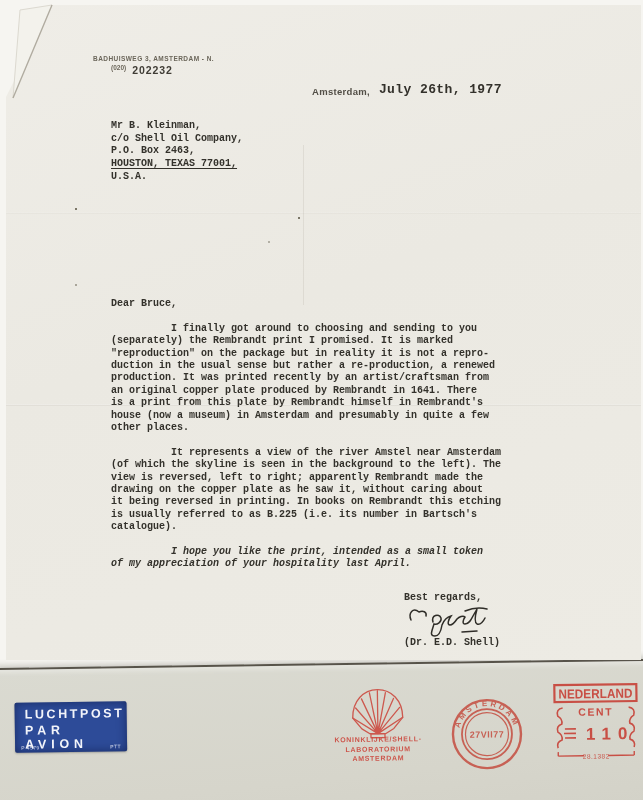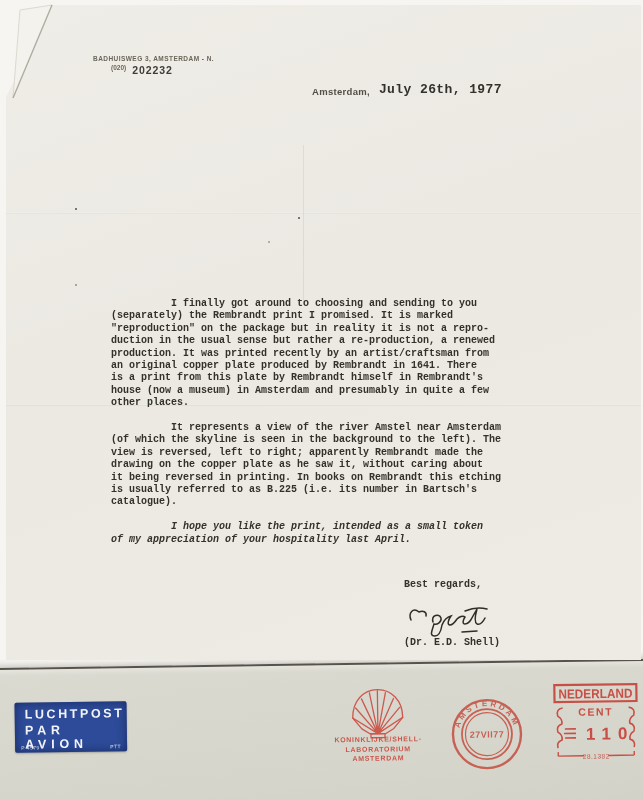--- a/index.html
+++ b/index.html
@@ -36,21 +36,21 @@
   .dateline .date { font-size:13px; letter-spacing:0.4px; }
 
   .recipient { position:absolute; left:105px; top:115px; font-size:10px; line-height:12.7px; }
   .recipient .underlined { text-decoration:underline; text-underline-offset:2px; }
 
   .body-block { position:absolute; left:105px; top:293px; font-size:10px; line-height:12.4px; }
   .salutation { margin:0 0 12.4px 0; }
   pre.para { margin:0 0 12.4px 0; font:inherit; white-space:pre; color:inherit; }
   pre.para:last-child { margin-bottom:0;font-style:italic; }
 
-  .closing { position:absolute; left:398px; top:574px; font-size:10px; }
+  .closing { position:absolute; left:398px; top:587px; font-size:10px; }
   .signature-svg { position:absolute; left:399px; top:600px; }
   .signer { position:absolute; left:398px; top:632px; font-size:10px; }
 
   
   .envelope {
     position:absolute; left:-6px; top:668px; width:662px; height:180px;
     background:linear-gradient(175deg,#dadad1 0%, #d6d5cb 60%, #d1d0c6 100%);
     border-top:2px solid #57534a;
     box-shadow:0 -2px 6px rgba(70,65,55,0.28), inset 0 3px 5px rgba(255,255,255,0.35);
     transform:rotate(-0.8deg); transform-origin:0 0;
@@ -94,22 +94,30 @@
     <div class="lh-phone">
       <span class="prefix">(020)</span>
       <span class="number">202232</span>
     </div>
 
     <div class="dateline">
       <span class="city">Amsterdam,</span>
       <span class="date mono">July 26th, 1977</span>
     </div>
 
+    <div class="recipient mono">
+      <div>Mr B. Kleinman,</div>
+      <div>c/o Shell Oil Company,</div>
+      <div>P.O. Box 2463,</div>
+      <div class="underlined">HOUSTON, TEXAS 77001,</div>
+      <div>U.S.A.</div>
+    </div>
 
     <div class="body-block mono">
+      <div class="salutation">Dear Bruce,</div>
       <pre class="para">          I finally got around to choosing and sending to you
 (separately) the Rembrandt print I promised. It is marked
 "reproduction" on the package but in reality it is not a repro-
 duction in the usual sense but rather a re-production, a renewed
 production. It was printed recently by an artist/craftsman from
 an original copper plate produced by Rembrandt in 1641. There
 is a print from this plate by Rembrandt himself in Rembrandt's
 house (now a museum) in Amsterdam and presumably in quite a few
 other places.</pre>
       <pre class="para">          It represents a view of the river Amstel near Amsterdam

